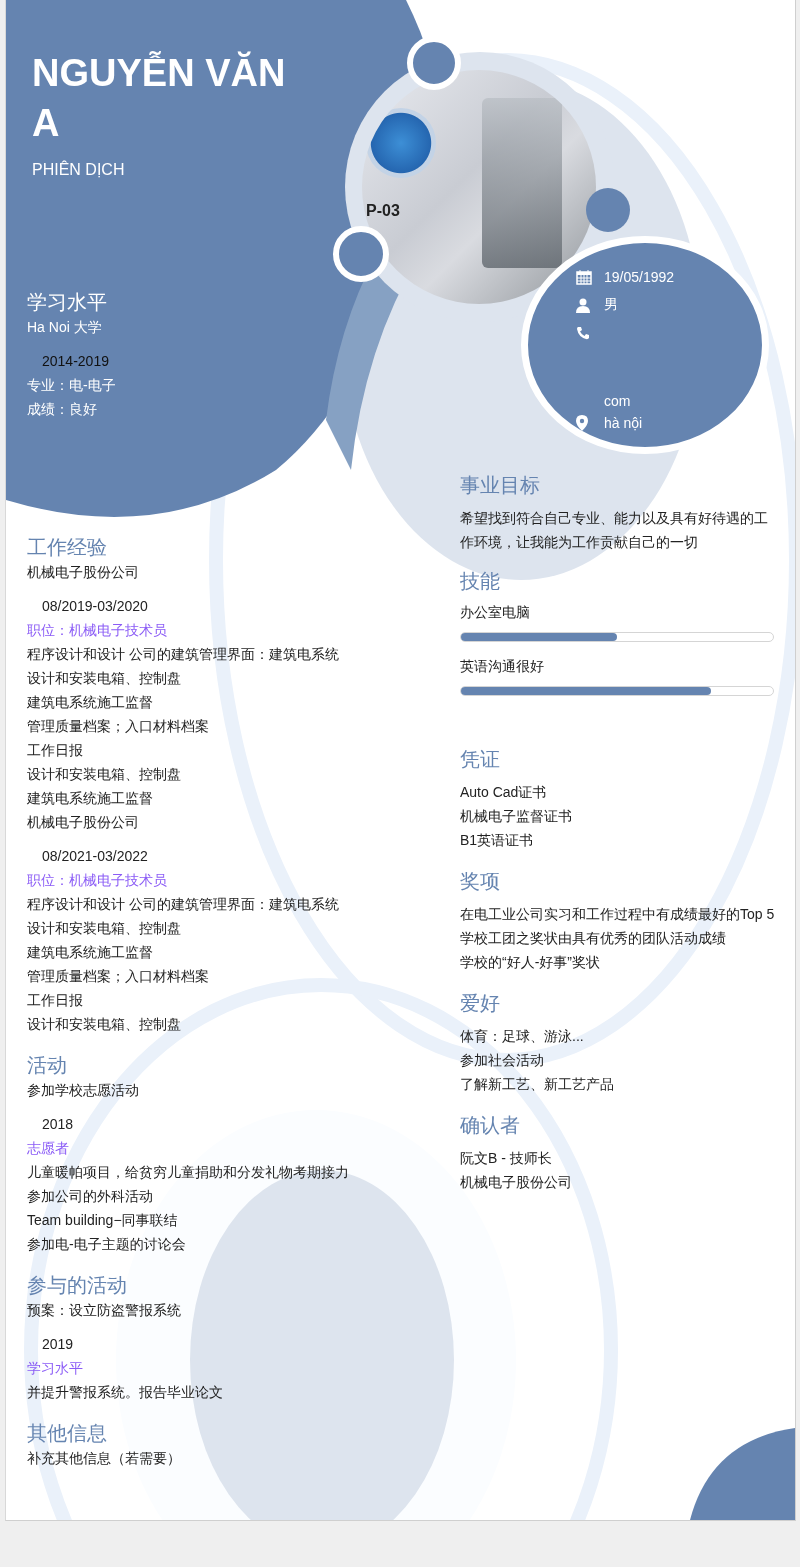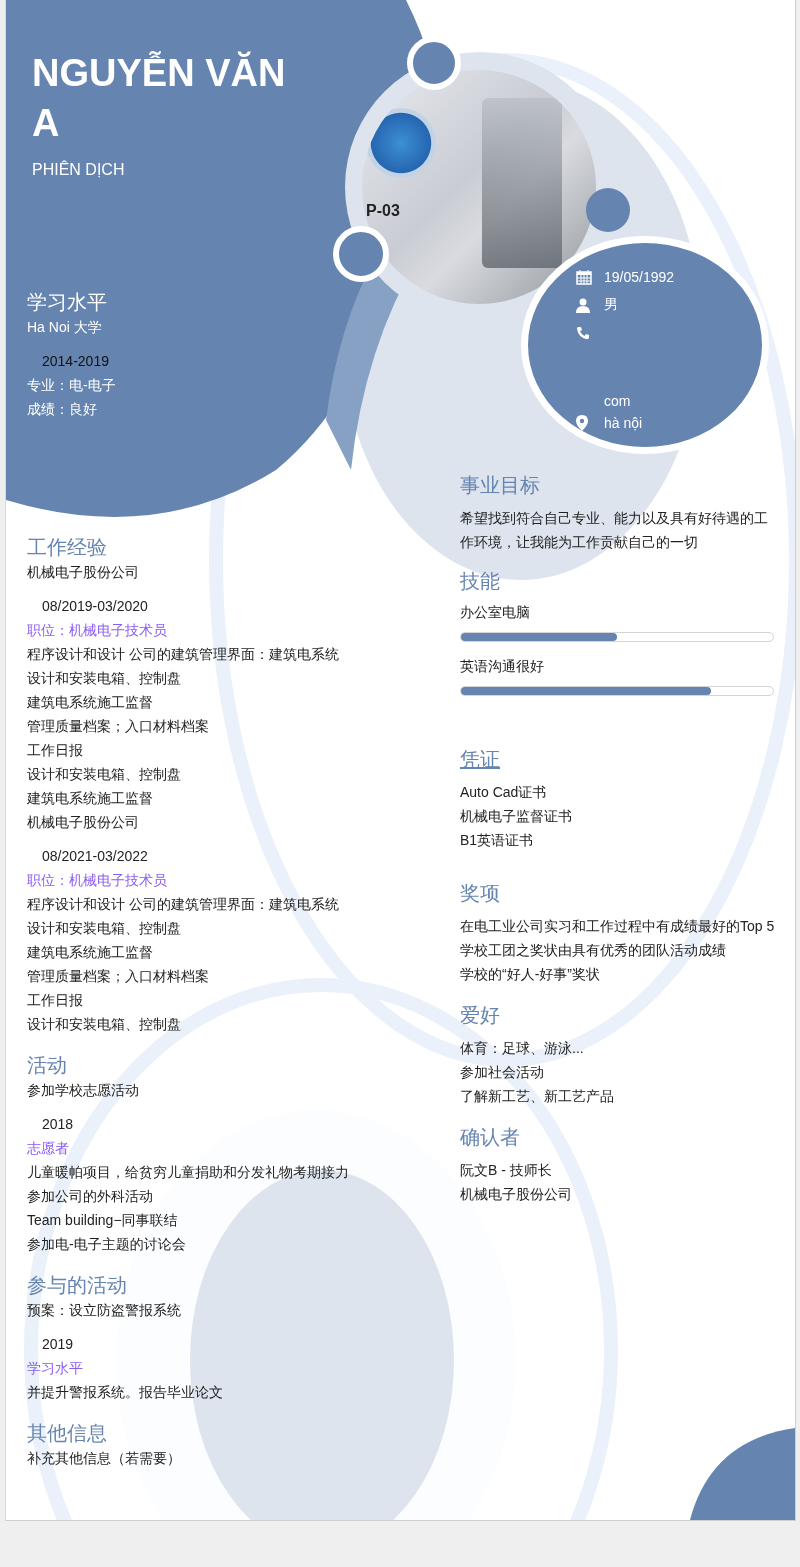--- a/index.html
+++ b/index.html
@@ -167,28 +167,28 @@
           <div class="bar-fill" style="width:50%;"></div>
         </div>
     </div>
     <div style="position:relative;height:54px;">
       <div class="line">英语沟通很好</div>
       <div class="bar-track" style="left:0;top:32px;width:312px;">
           <div class="bar-fill" style="width:80%;"></div>
         </div>
     </div>
 
-    <div class="heading" style="margin-top:38px;text-decoration:underline;">凭证</div>
+    <div class="heading" style="margin-top:38px;">凭证</div>
     <div style="margin-top:8px;">
       <div class="line">Auto Cad证书</div>
       <div class="line">机械电子监督证书</div>
       <div class="line">B1英语证书</div>
     </div>
 
-    <div class="heading" style="margin-top:28px;">奖项</div>
+    <div class="heading" style="margin-top:16px;">奖项</div>
     <div style="margin-top:8px;">
       <div class="line">在电工业公司实习和工作过程中有成绩最好的Top 5</div>
       <div class="line">学校工团之奖状由具有优秀的团队活动成绩</div>
       <div class="line">学校的“好人-好事”奖状</div>
     </div>
 
     <div class="heading" style="margin-top:16px;">爱好</div>
     <div style="margin-top:8px;">
       <div class="line">体育：足球、游泳...</div>
       <div class="line">参加社会活动</div>

